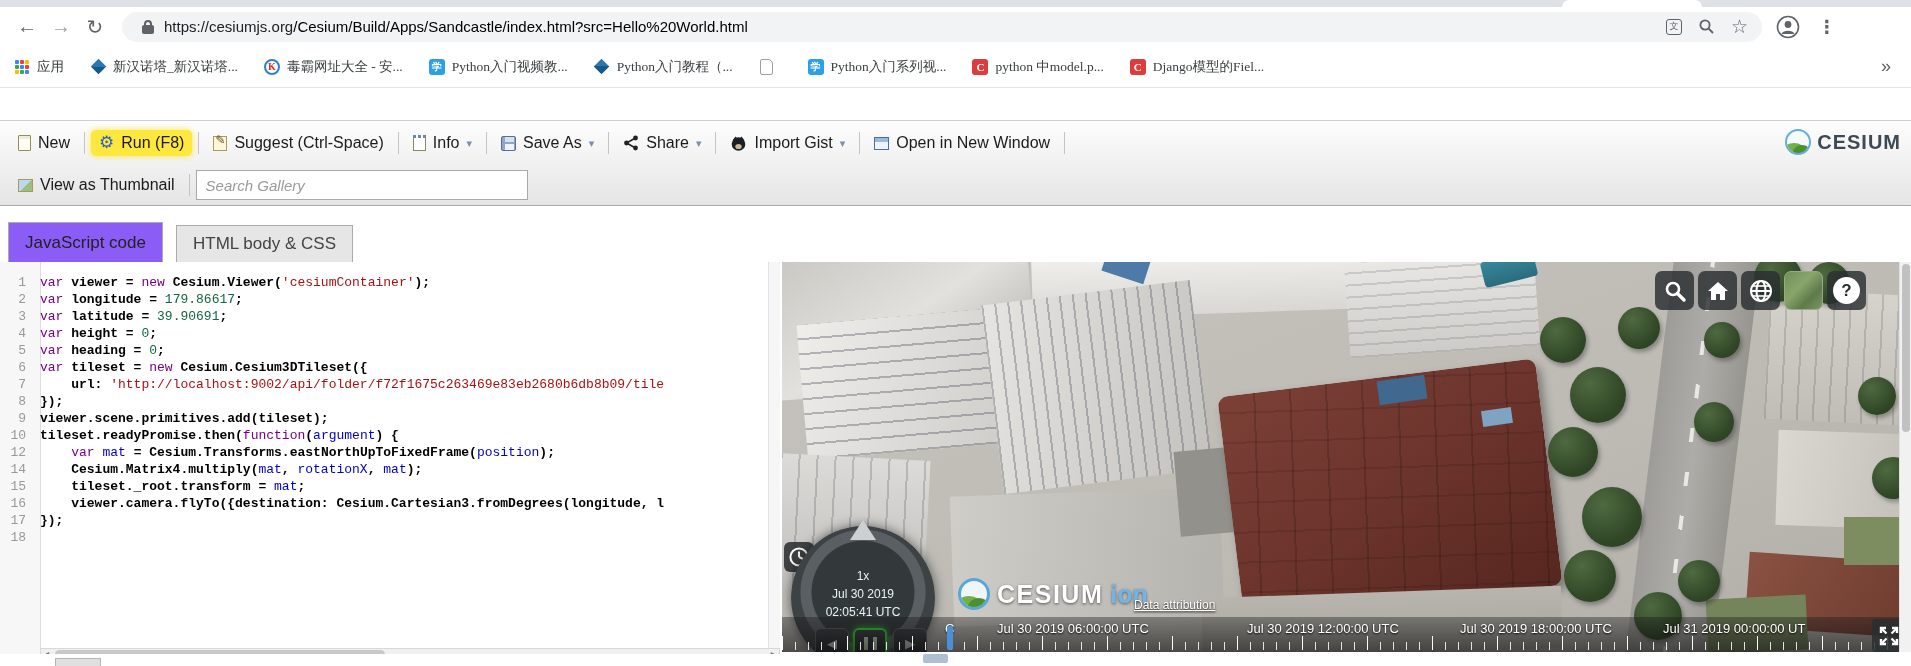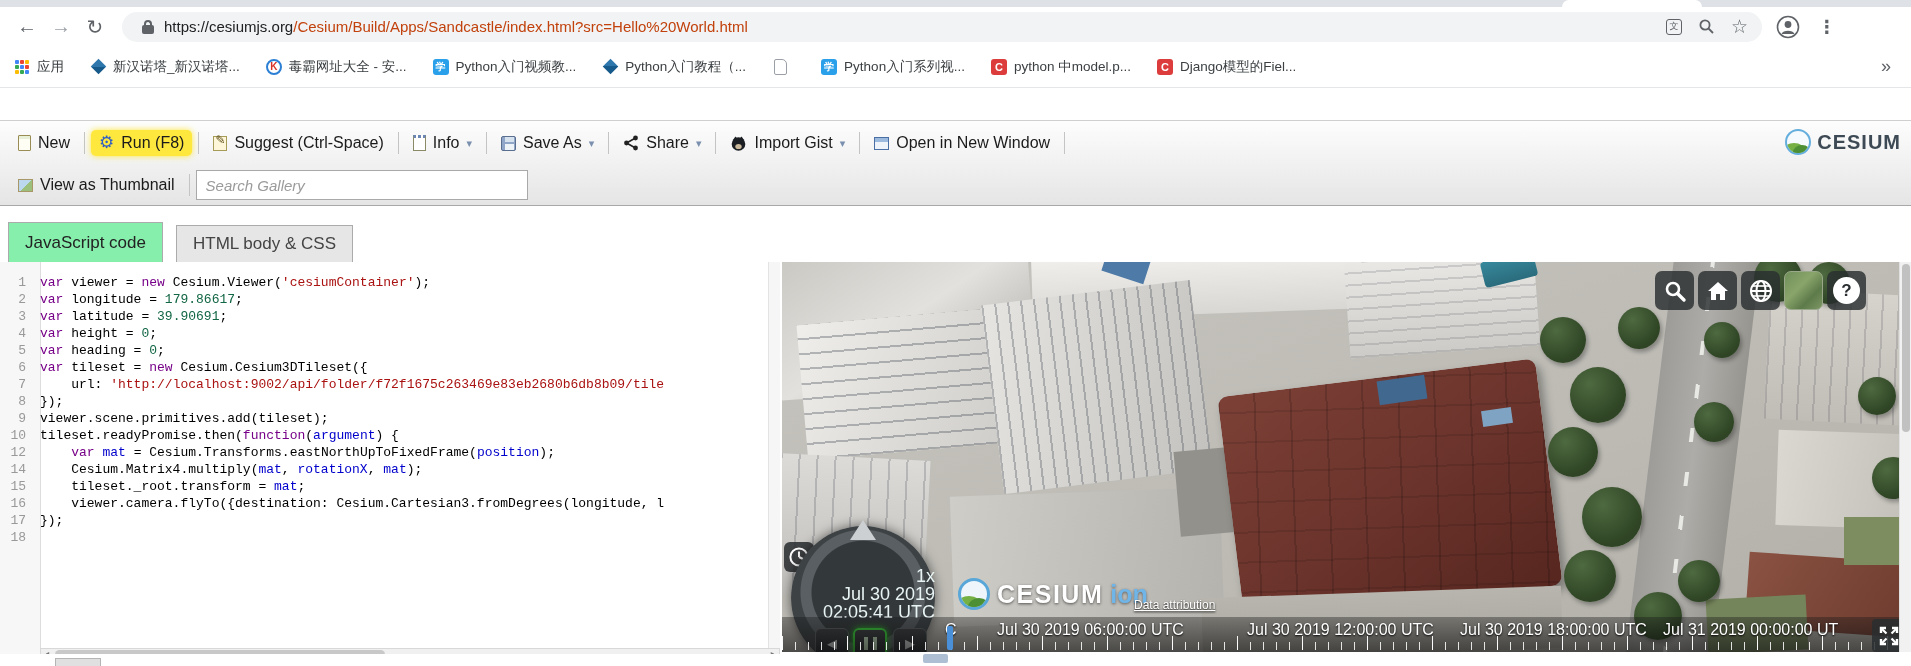--- a/index.html
+++ b/index.html
@@ -14,21 +14,21 @@
   
   .chrome-bar { position:absolute; left:0; top:7px; width:1911px; height:39px; background:#fff; display:flex; align-items:center; }
   .nav-ic { width:34px; text-align:center; font-size:20px; color:#5f6368; flex:none; }
   .nav-ic.back { margin-left:10px; }
   .nav-ic.fwd { color:#9aa0a6; }
   .url-pill { position:relative; margin-left:10px; width:1640px; height:30px; background:#f1f3f4; border-radius:15px; display:flex; align-items:center; padding:0 14px; flex:none; }
   .lock-ic { position:relative; width:12px; height:14px; margin:0 10px 0 6px; flex:none; }
   .lock-ic .shackle { position:absolute; left:2px; top:0; width:8px; height:8px; border:2px solid #5f6368; border-bottom:none; border-radius:5px 5px 0 0; }
   .lock-ic .body { position:absolute; left:0; top:5px; width:12px; height:9px; background:#5f6368; border-radius:2px; }
   .url-text { font-size:15px; color:#202124; white-space:nowrap; overflow:hidden; }
-  .url-text .path { color:#c2410c; }
+  .url-text .path { color:#000000; }
   .pill-icons { margin-left:auto; display:flex; align-items:center; gap:16px; }
   .translate-ic { width:16px; height:16px; border:1.6px solid #5f6368; border-radius:3px; color:#5f6368; font-size:9px; line-height:13px; text-align:center; }
   .star-ic { font-size:19px; color:#5f6368; line-height:16px; }
   .bar-right { margin-left:14px; display:flex; align-items:center; gap:18px; }
   .kebab-ic { font-size:18px; color:#5f6368; font-weight:bold; padding-right:12px; }
 
   
   .bookmarks-bar { position:absolute; left:0; top:46px; width:1911px; height:42px; background:#fff; border-bottom:1px solid #e4e6e8; display:flex; align-items:center; padding:0 14px; }
   .bm-item { display:inline-flex; align-items:center; margin-right:26px; font-size:13.5px; color:#3c4043; white-space:nowrap; cursor:pointer; }
   .fav { position:relative; width:16px; height:16px; margin-right:7px; flex:none; display:inline-flex; align-items:center; justify-content:center; }
@@ -65,34 +65,34 @@
   .search-input { width:332px; height:30px; border:1px solid #a9a9a9; background:#fff; font-size:15px; padding:0 9px; color:#333; font-family:"Liberation Sans",sans-serif; }
   .search-input::placeholder { font-style:italic; color:#9b9b9b; }
   .sc-brand { position:absolute; right:10px; top:8px; display:flex; align-items:center; gap:6px; }
   .globe-logo { position:relative; width:26px; height:26px; border-radius:50%; background:#f4fafd; border:2.5px solid #64aede; overflow:hidden; }
   .globe-logo::before { content:""; position:absolute; left:-4px; bottom:-6px; width:22px; height:16px; background:#74b043; border-radius:50% 50% 0 0; }
   .globe-logo::after { content:""; position:absolute; right:-2px; bottom:-7px; width:18px; height:15px; background:#4d8f35; border-radius:50% 50% 0 0; }
   .brand-text { font-size:20px; font-weight:bold; color:#3d4a55; letter-spacing:1px; }
 
   
   .content { position:absolute; left:0; top:206px; width:1911px; height:460px; background:#fff; }
-  .tab { position:absolute; height:40px; background:#86efac; border:1px solid #ababab; border-bottom:none; font-size:17px; color:#222; display:flex; align-items:center; justify-content:center; padding:0 16px; }
+  .tab { position:absolute; height:40px; background:#8b5cf6; border:1px solid #ababab; border-bottom:none; font-size:17px; color:#222; display:flex; align-items:center; justify-content:center; padding:0 16px; }
   .tab.inactive { background:#e6e6e6; color:#444; height:37px; top:19px !important;text-align:center; }
   #tab-js { left:8px; top:16px; }
   #tab-html { left:176px; }
   #tab-cesium { left:782px; top:16px; }
 
   
   .editor { position:absolute; left:0; top:56px; width:780px; height:392px; overflow:hidden;
     background:linear-gradient(90deg,#f7f7f7 0 40px,#ddd 40px 41px,#fff 41px); font-family:"Liberation Mono","DejaVu Sans Mono",monospace; font-size:13px; }
   .code-lines { padding-top:12px; }
   .code-row { display:flex; height:17px; line-height:17px; }
   .line-num { width:33px; padding-right:7px; text-align:right; color:#999; flex:none; }
   .line-code { padding-left:7px; white-space:pre; }
-  .tk-k { color:#708; } .tk-v { color:#00c; } .tk-n { color:#164; } .tk-s { color:#a11; } .tk-p { color:#000; }
+  .tk-k { color:#708; } .tk-v { color:#00c; } .tk-n { color:#164; } .tk-s { color:#a11; } .tk-p { color:#000;font-weight:bold; }
   .ed-vscroll { position:absolute; right:0; top:0; width:12px; height:386px; background:#f6f6f6; border-left:1px solid #e3e3e3; }
   .ed-hscroll { position:absolute; left:40px; top:386px; width:740px; height:13px; background:#f0f0f0; border:1px solid #d8d8d8; }
   .ed-hscroll .arrow { position:absolute; top:0; width:13px; height:11px; color:#777; font-size:9px; line-height:11px; text-align:center; }
   .ed-hscroll .arrow.left { left:0; } .ed-hscroll .arrow.right { right:0; }
   .ed-hscroll .thumb { position:absolute; left:14px; top:1px; width:330px; height:9px; background:#c8c8c8; border-radius:5px; }
   .console-chip { position:absolute; left:55px; top:452px; width:46px; height:9px; background:#e0e0e0; border:1px solid #b5b5b5; }
   .blue-chip { position:absolute; left:923px; top:448px; width:25px; height:9px; background:#aebfd4; border-radius:2px; }
 
   
   .viewer { position:absolute; left:782px; top:56px; width:1117px; height:390px; overflow:hidden;
@@ -103,37 +103,37 @@
   .v-toolbar { position:absolute; left:873px; top:9px; display:flex; gap:4px; }
   .v-btn { width:39px; height:39px; border-radius:7px; background:rgba(42,46,48,.82); display:flex; align-items:center; justify-content:center; cursor:pointer; }
   .v-btn.layers { background:linear-gradient(135deg,#6f8f5a,#8aa56b 40%,#5d7a4a 70%,#7d9763); border:1px solid #99a888; }
   .help-circle { width:27px; height:27px; border-radius:50%; background:#fff; color:#2a2e30; font-weight:bold; font-size:17px; display:flex; align-items:center; justify-content:center; }
 
   .clock-btn { position:absolute; left:2px; top:280px; width:30px; height:30px; border-radius:6px; background:rgba(40,44,46,.85); display:flex; align-items:center; justify-content:center; }
 
   .anim-widget { position:absolute; left:9px; top:264px; width:144px; height:144px; border-radius:50%;
     background:radial-gradient(circle at 50% 46%, #33383b 0 51px, #5a5f63 52px 62px, #3d4245 63px 72px); box-shadow:0 0 12px rgba(0,0,0,.55); color:#e8f3f3; }
   .anim-pointer { position:absolute; left:59px; top:-6px; width:0; height:0; border-left:13px solid transparent; border-right:13px solid transparent; border-bottom:20px solid #cdd0d2; }
-  .anim-text { position:absolute; left:0; width:144px; text-align:right; font-size:18px; line-height:16px; white-space:nowrap; }
+  .anim-text { position:absolute; left:0; width:144px; text-align:center; font-size:12px; line-height:16px; white-space:nowrap; }
   .anim-rate { top:42px; } .anim-date { top:60px; } .anim-time { top:78px; }
   .anim-btn { position:absolute; top:102px; width:34px; height:30px; border-radius:6px; background:linear-gradient(#3a3e41,#232729); border:1px solid #5c6164; color:#d8dddd; display:flex; align-items:center; justify-content:center; font-size:13px; cursor:pointer; }
   .anim-btn.rev { left:24px; } .anim-btn.fwd { left:102px; }
   .anim-btn.pause { left:62px; border:2px solid #3ae23a; box-shadow:0 0 7px #2ecc2e; }
   .pause-bar { width:4px; height:13px; background:#cdebc8; margin:0 2.5px; }
 
   .ion-credit { position:absolute; left:176px; top:316px; display:flex; align-items:center; gap:7px; }
   .ion-globe { position:relative; width:32px; height:32px; border-radius:50%; background:#eef6fb; border:3px solid #58a7d8; overflow:hidden; }
   .ion-globe::before { content:""; position:absolute; left:-5px; bottom:-8px; width:26px; height:19px; background:#74b043; border-radius:50% 50% 0 0; }
   .ion-globe::after { content:""; position:absolute; right:-3px; bottom:-9px; width:22px; height:18px; background:#4d8f35; border-radius:50% 50% 0 0; }
   .ion-brand { font-size:25px; font-weight:bold; color:#fff; letter-spacing:1.5px; text-shadow:0 1px 3px rgba(0,0,0,.6); }
   .ion-word { font-size:25px; font-weight:bold; color:#6fb5e8; text-shadow:0 1px 3px rgba(0,0,0,.5); }
   .data-attr { position:absolute; left:352px; top:336px; font-size:12px; color:#fff; text-decoration:underline; text-shadow:0 1px 2px #000; cursor:pointer; }
 
   .timeline { position:absolute; left:0; top:355px; width:1117px; height:35px; background:linear-gradient(rgba(25,25,25,.38),rgba(15,15,15,.66)); }
-  .tl-label { position:absolute; top:4px; font-size:16px; color:#fff; white-space:nowrap; text-shadow:0 1px 2px #000; }
+  .tl-label { position:absolute; top:4px; font-size:13px; color:#fff; white-space:nowrap; text-shadow:0 1px 2px #000; }
   .tl-ticks-minor { position:absolute; left:0; right:0; bottom:2px; height:8px; background:repeating-linear-gradient(90deg,rgba(255,255,255,.85) 0 1px,transparent 1px 13px); }
   .tl-ticks-major { position:absolute; left:0; right:0; bottom:2px; height:14px; background:repeating-linear-gradient(90deg,rgba(255,255,255,.95) 0 1px,transparent 1px 65px); }
   .tl-needle { position:absolute; left:165px; top:9px; width:6px; height:24px; background:#4a90d9; border-radius:2px; }
   .fs-btn { position:absolute; left:1090px; top:357px; width:33px; height:33px; border-radius:4px; background:rgba(42,46,48,.85); display:flex; align-items:center; justify-content:center; cursor:pointer; }
 
   .page-vscroll { position:absolute; left:1899px; top:56px; width:12px; height:390px; background:#f1f1f1; border-left:1px solid #e0e0e0; }
   .page-vscroll .thumb { position:absolute; left:2px; top:2px; width:8px; height:168px; background:#c1c1c1; border-radius:4px; }
 </style>
 </head>
 <body>
@@ -167,21 +167,21 @@
       <svg width="24" height="24" viewBox="0 0 24 24">
           <circle cx="12" cy="12" r="10.5" fill="none" stroke="#5f6368" stroke-width="1.6"></circle>
           <circle cx="12" cy="9.5" r="3.4" fill="#5f6368"></circle>
           <path d="M5.5 19 C7 14.8 17 14.8 18.5 19" fill="#5f6368"></path>
         </svg>
       <span class="kebab-ic">⋮</span>
     </span>
   </div>
 
   <div class="bookmarks-bar">
-    <span id="bookmarks-list" style="display:flex;align-items:center;">
+    <span id="bookmarks-list" style="display:flex;align-items:center;font-family:Liberation Serif, serif;">
         <span class="bm-item">
           <span class="fav fav-apps"></span>
           <span>应用</span>
         </span>
         <span class="bm-item">
           <span class="fav fav-hanoi"></span>
           <span>新汉诺塔_新汉诺塔...</span>
         </span>
         <span class="bm-item">
           <span class="fav fav-kingsoft"></span>

